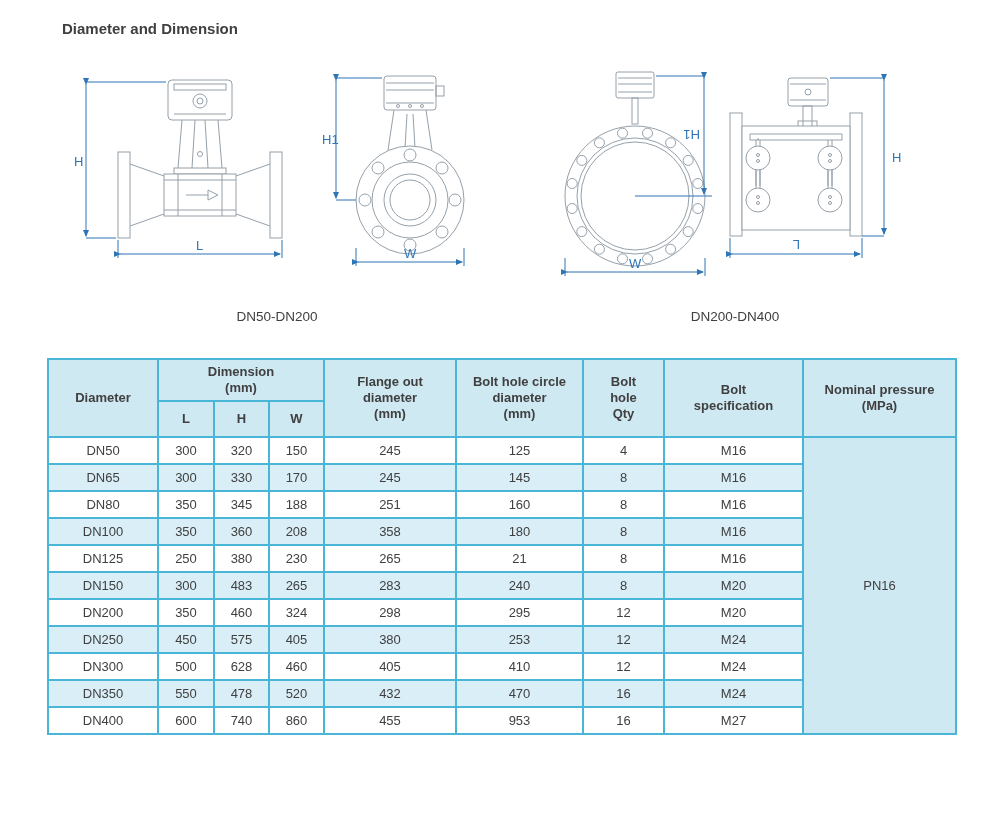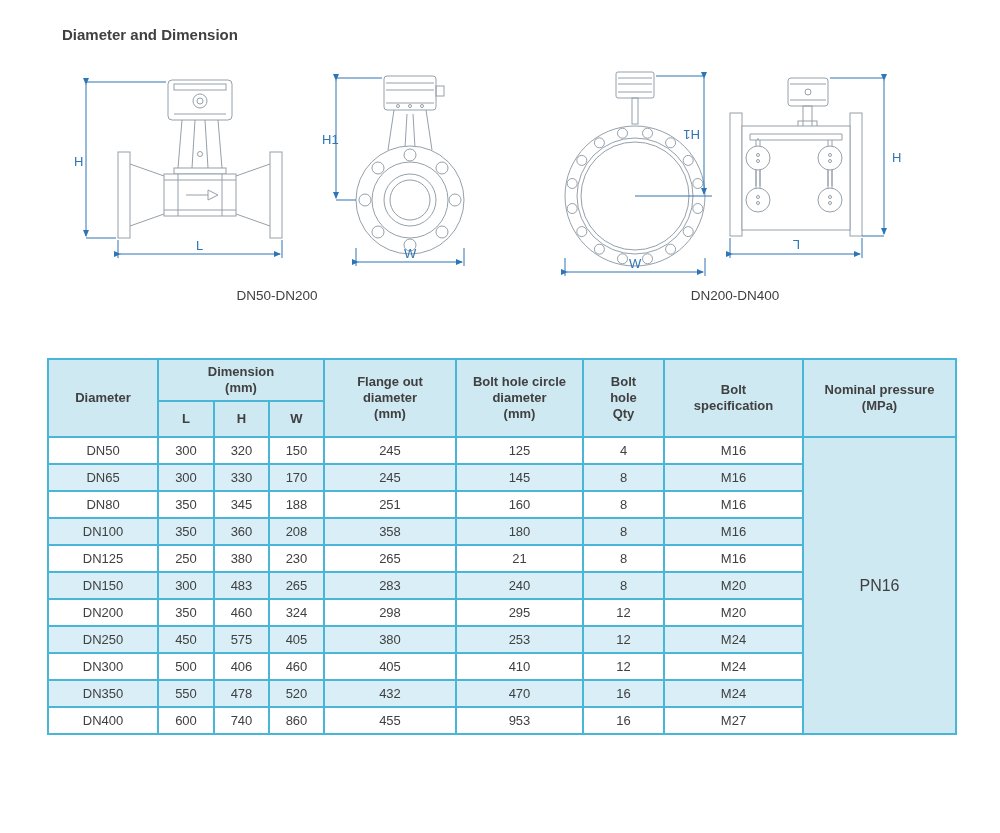--- a/index.html
+++ b/index.html
@@ -1,47 +1,47 @@
 <!DOCTYPE html>
 <html><head>
 <meta charset="utf-8">
 <style>
   html,body{margin:0;padding:0;}
   body{
     width:1000px;height:833px;position:relative;background:#ffffff;
     font-family:"Liberation Sans", sans-serif;color:#404040;overflow:hidden;
   }
   .title{
-    position:absolute;left:62px;top:26px;font-size:15px;font-weight:bold;color:#404040;
+    position:absolute;left:62px;top:20px;font-size:15px;font-weight:bold;color:#404040;
   }
   .drawings{position:absolute;left:0;top:60px;width:1000px;height:240px;}
   .drawing{position:absolute;}
   .caption{
-    position:absolute;top:288px;width:170px;text-align:center;font-size:13.5px;color:#3f3f3f;
+    position:absolute;top:309px;width:170px;text-align:center;font-size:13.5px;color:#3f3f3f;
   }
   .caption.left{left:192px;}
   .caption.right{left:650px;}
   
   .spec-table-wrap{position:absolute;left:47px;top:358px;width:908px;}
   table.spec{
     border-collapse:collapse;table-layout:fixed;width:908px;
     font-size:13px;color:#404040;
   }
   table.spec th, table.spec td{
     border:2px solid #49b6d7;text-align:center;vertical-align:middle;
     padding:0 2px;overflow:hidden;
   }
   table.spec th{
     background:#cfe9f3;font-weight:bold;white-space:pre-line;line-height:1.25;
   }
   table.spec thead tr.tier1 th{height:40px;}
   table.spec thead tr.tier2 th{height:34px;}
   table.spec tbody td{height:25px;background:#ffffff;}
   table.spec tbody tr:nth-child(even) td{background:#d9eef6;}
-  table.spec tbody td.nominal{background:#cfe9f3 !important;font-size:16px;}
+  table.spec tbody td.nominal{background:#cfe9f3 !important;font-size:13px;}
   
   svg{display:block;}
   .mech{stroke:#95a0aa;fill:none;stroke-width:1;}
   .mechf{stroke:#95a0aa;fill:#ffffff;stroke-width:1;}
   .dim{stroke:#2e75b6;fill:none;stroke-width:1;}
   .dimtxt{fill:#2e75b6;font-family:"Liberation Sans",sans-serif;font-size:13px;}
 </style>
 </head>
 <body>
 
@@ -346,21 +346,21 @@
           <td>575</td>
           <td>405</td>
           <td>380</td>
           <td>253</td>
           <td>12</td>
           <td>M24</td>
         </tr>
         <tr>
           <td>DN300</td>
           <td>500</td>
-          <td>406</td>
+          <td>628</td>
           <td>460</td>
           <td>405</td>
           <td>410</td>
           <td>12</td>
           <td>M24</td>
         </tr>
         <tr>
           <td>DN350</td>
           <td>550</td>
           <td>478</td>

